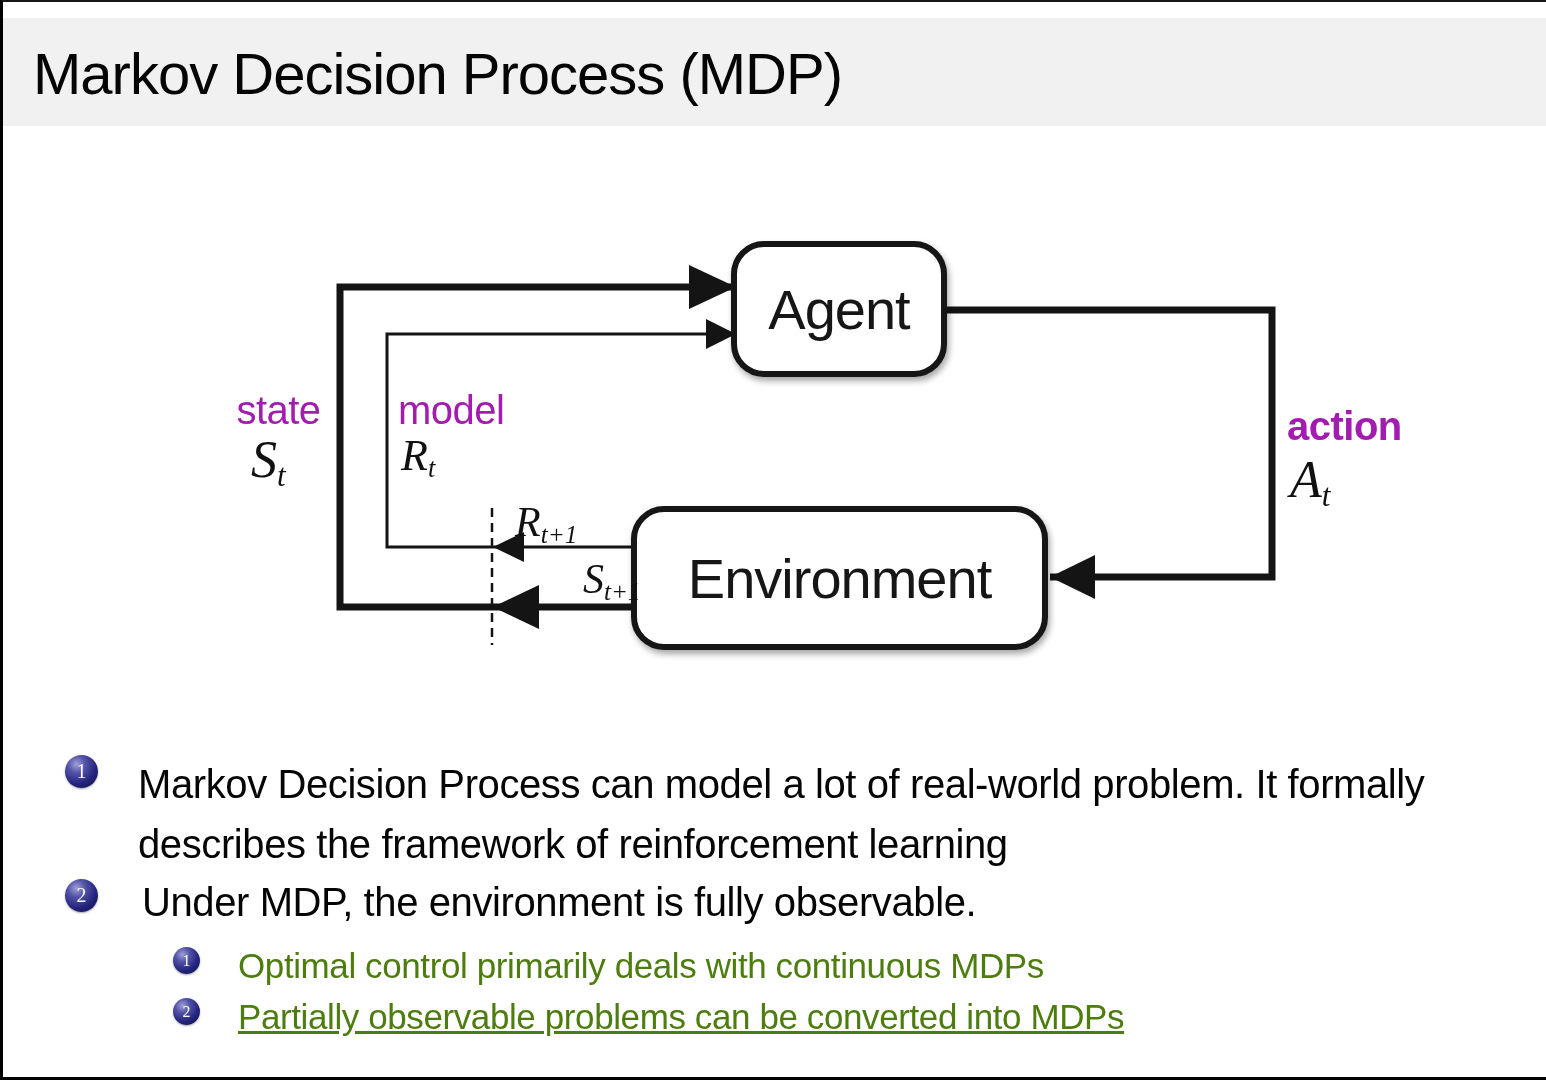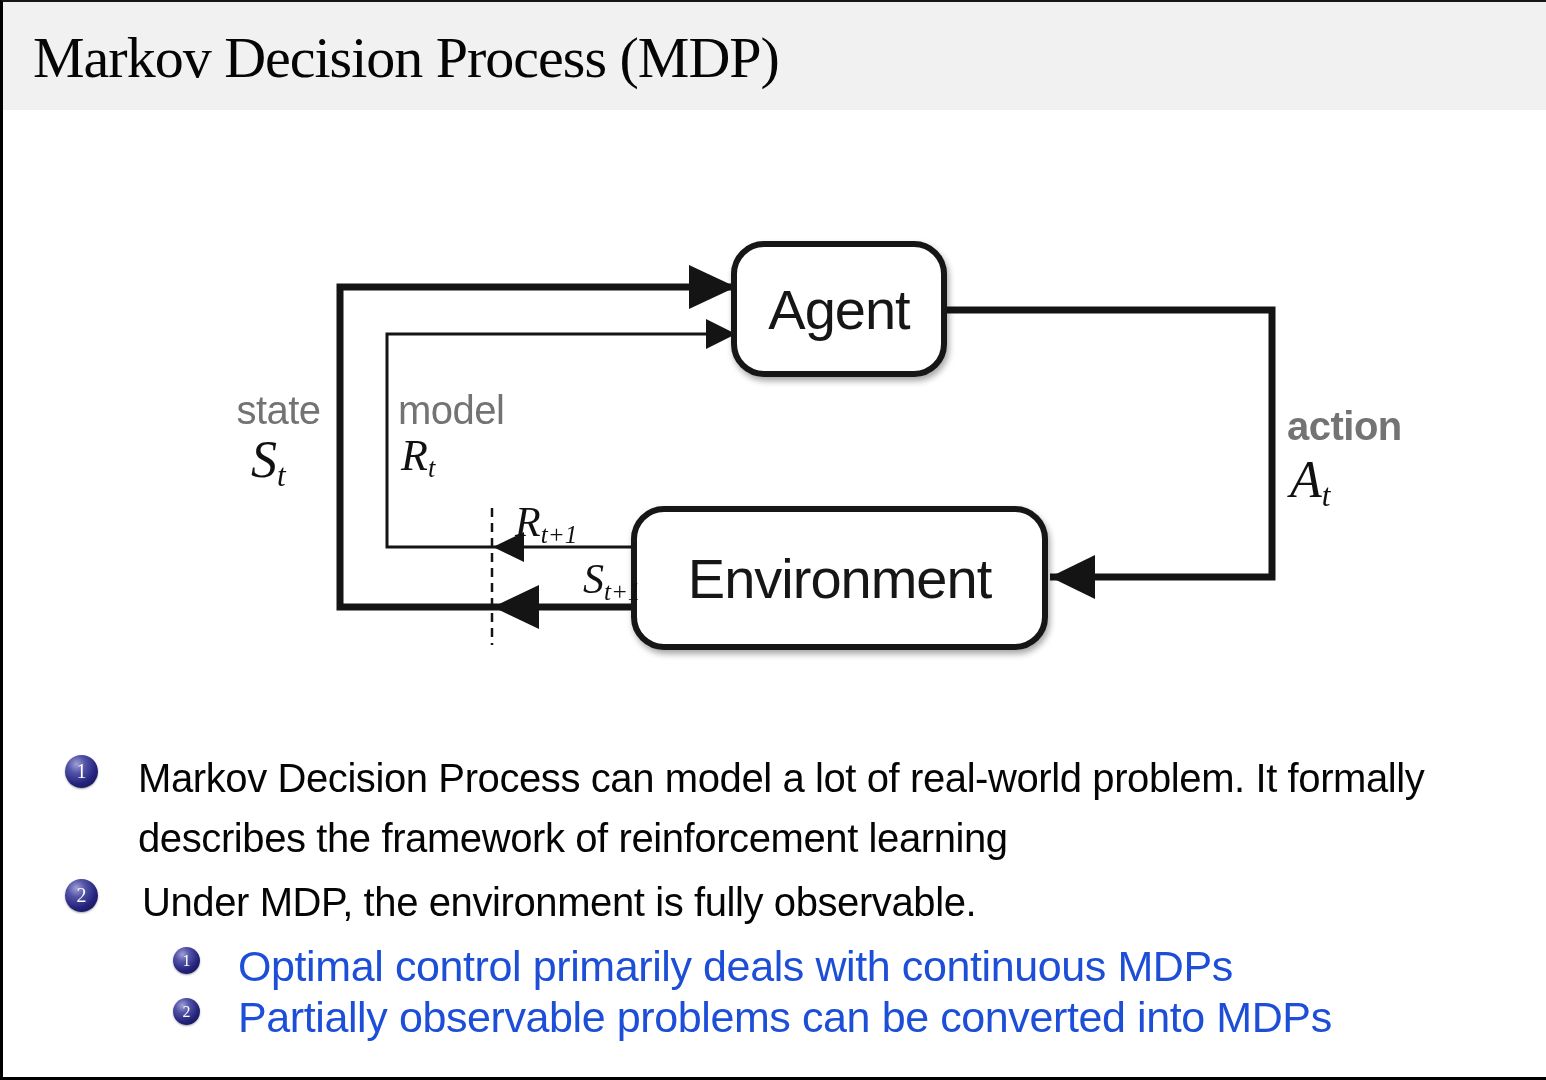--- a/index.html
+++ b/index.html
@@ -11,25 +11,24 @@
     background: #ffffff;
     border-left: 3px solid #000;
     border-top: 2px solid #161616;
     border-bottom: 3px solid #000;
     overflow: hidden;
     font-family: "Liberation Sans", sans-serif;
     color: #0a0a0a;
   }
   .header {
     position: absolute;
-    left: 0; top: 0;
+    left: 0; top: 16px;
     width: 100%;
     height: 108px;
     background: #f1f1f1;
-    font-family: Liberation Serif, serif;
   }
   .title {
     position: absolute;
     left: 30px;
     top: 0;
     margin: 0;
     height: 108px;
     line-height: 112px;
     font-size: 58px;
     font-weight: 400;
@@ -52,21 +51,21 @@
     justify-content: center;
     font-size: 56px;
     color: #161616;
     letter-spacing: -1px;
   }
   .agent-label { left: 731px; top: 242px; width: 210px; height: 130px; }
   .env-label   { left: 631px; top: 507px; width: 411px; height: 138px; }
   .edge-label {
     position: absolute;
     font-size: 40px;
-    color: #737373;
+    color: #a21caf;
     letter-spacing: -0.5px;
     white-space: nowrap;
   }
   .lbl-state  { left: 228px; top: 386px; width: 95px;  text-align: center; }
   .lbl-reward { left: 395px; top: 386px; }
   .lbl-action { left: 1284px; top: 402px; font-weight: bold; }
   .math {
     position: absolute;
     font-family: "Liberation Serif", serif;
     font-style: italic;
@@ -105,35 +104,35 @@
   }
   .badge-l1 { width: 33px; height: 33px; font-size: 20px; margin-top: 7px; }
   .badge-l2 { width: 27px; height: 27px; font-size: 16px; margin-top: 6px; }
   .btext-l1 {
     font-size: 40px;
     line-height: 60px;
     letter-spacing: -0.4px;
     color: #050505;
   }
   .btext-l2 {
-    font-size: 43px;
+    font-size: 35px;
     line-height: 50px;
     letter-spacing: -0.4px;
-    color: #1d4ed8;
+    color: #4d7c0f;
     white-space: nowrap;
     text-align: right;
   }
   .row-b1 { left: 62px;  top: 746px; width: 1450px; }
-  .row-b1 .btext-l1 { width: 1378px; margin-left: 40px; }
+  .row-b1 .btext-l1 { width: 1378px; margin-left: 40px; margin-top: 6px; }
   .row-b2 { left: 62px;  top: 870px; width: 1450px; }
   .row-b2 .btext-l1 { margin-left: 44px; }
   .row-s1 { left: 170px; top: 939px; }
   .row-s1 .btext-l2 { margin-left: 38px; }
   .row-s2 { left: 170px; top: 990px; }
-  .row-s2 .btext-l2 { margin-left: 38px; }
+  .row-s2 .btext-l2 { margin-left: 38px; text-decoration: underline; }
 </style>
 </head>
 <body>
 
 <div class="slide">
 
   <div class="header">
     <h1 class="title">Markov Decision Process (MDP)</h1>
   </div>
 

